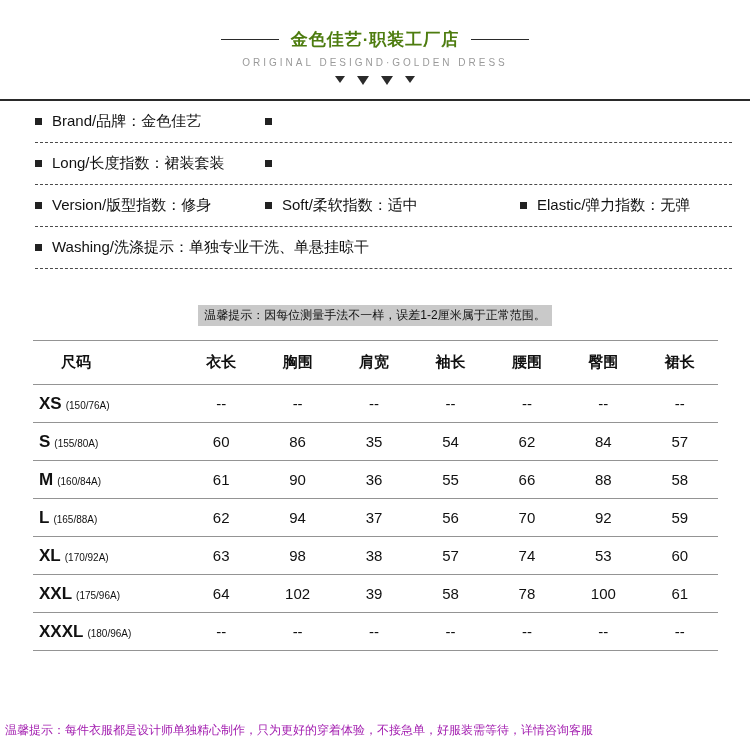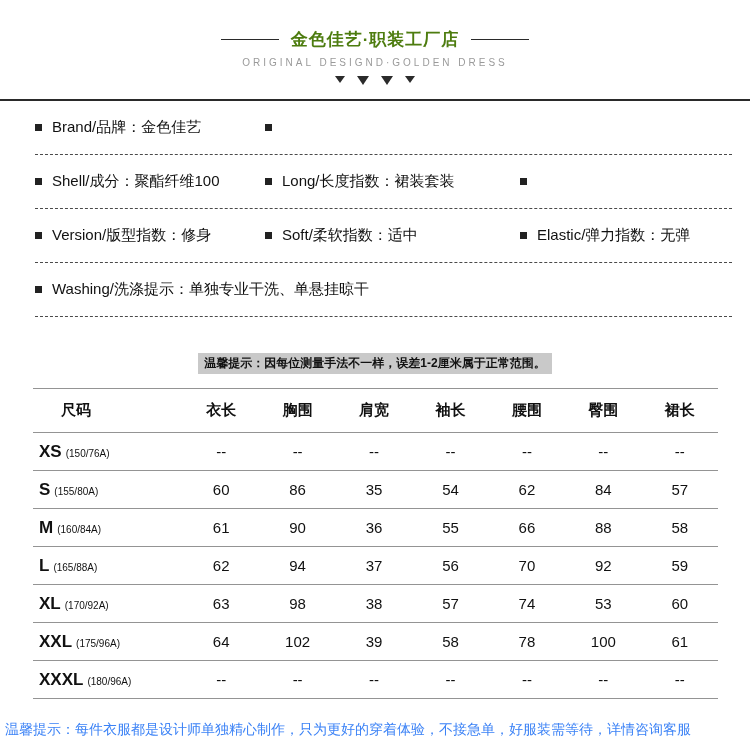--- a/index.html
+++ b/index.html
@@ -20,33 +20,33 @@
   .subtitle { margin-top: 6px; font-size: 10px; color: #9a9a9a; letter-spacing: 3px; }
   .arrows { margin-top: 8px; display: flex; justify-content: center; align-items: flex-start; gap: 12px; height: 10px; }
   .tri { width: 0; height: 0; border-left: 5px solid transparent; border-right: 5px solid transparent; border-top: 7px solid #2b2b2b; }
   .tri:nth-child(2), .tri:nth-child(3) { border-left-width: 6px; border-right-width: 6px; border-top-width: 9px; }
   .divider { height: 2px; background: #2a2a2a; margin-top: 13px; }
 
   
   .attrs { padding-left: 35px; padding-right: 18px; }
   .attr-row {
     display: grid; grid-template-columns: 230px 255px 1fr;
-    align-items: center; height: 54px;
+    align-items: center; height: 42px;
     border-bottom: 1px dashed #4a4a4a;
   }
   .attr-row.full { grid-template-columns: 1fr; }
   .attr-cell { display: flex; align-items: center; gap: 10px; }
   .bullet { width: 7px; height: 7px; background: #222; flex: 0 0 auto; }
   .attr-text { font-size: 15px; color: #111; }
 
   
   .notice-wrap { margin-top: 36px; text-align: center; }
   .notice-text {
     display: inline-block; background: #c9c9c9; color: #111;
-    font-size: 12px; font-weight: bold; padding: 2px 6px;
+    font-size: 12px; font-weight: normal; padding: 2px 6px;
   }
 
   
   .size-table-wrap { margin: 14px 32px 0 33px; }
   table.size-table { width: 100%; border-collapse: collapse; table-layout: fixed; }
   col.col-size { width: 150px; }
   table.size-table thead th {
     font-size: 15px; font-weight: bold; color: #111;
     height: 44px; text-align: center;
     border-top: 1px solid #949494; border-bottom: 1px solid #949494; margin-top: 13px;
@@ -56,21 +56,21 @@
     height: 38px; text-align: center; font-size: 15px; color: #111;
     border-bottom: 1px solid #949494;
   }
   td.size-cell { text-align: left !important; padding-left: 6px; white-space: nowrap; }
   .size-name { font-size: 17px; font-weight: bold; text-align: right; }
   .size-spec { font-size: 10px; margin-left: 4px; }
 
   
   .footer {
     position: absolute; left: 5px; right: 22px; bottom: 8px;
-    font-size: 14px; color: #3b82f6; white-space: nowrap;
+    font-size: 12px; color: #a21caf; white-space: nowrap;
   }
 </style>
 </head>
 <body>
 
 <div class="page">
 
   <header class="header">
     <div class="title-row">
       <span class="rule"></span>
@@ -92,24 +92,20 @@
       <div class="attr-row">
         <div class="attr-cell">
           <span class="bullet"></span>
           <span class="attr-text">Brand/品牌：金色佳艺</span>
         </div>
         <div class="attr-cell">
           <span class="bullet"></span>
         </div>
       </div>
       <div class="attr-row">
-        <div class="attr-cell">
-          <span class="bullet"></span>
-          <span class="attr-text">Shell/成分：聚酯纤维100</span>
-        </div>
         <div class="attr-cell">
           <span class="bullet"></span>
           <span class="attr-text">Long/长度指数：裙装套装</span>
         </div>
         <div class="attr-cell">
           <span class="bullet"></span>
         </div>
       </div>
       <div class="attr-row">
         <div class="attr-cell">

